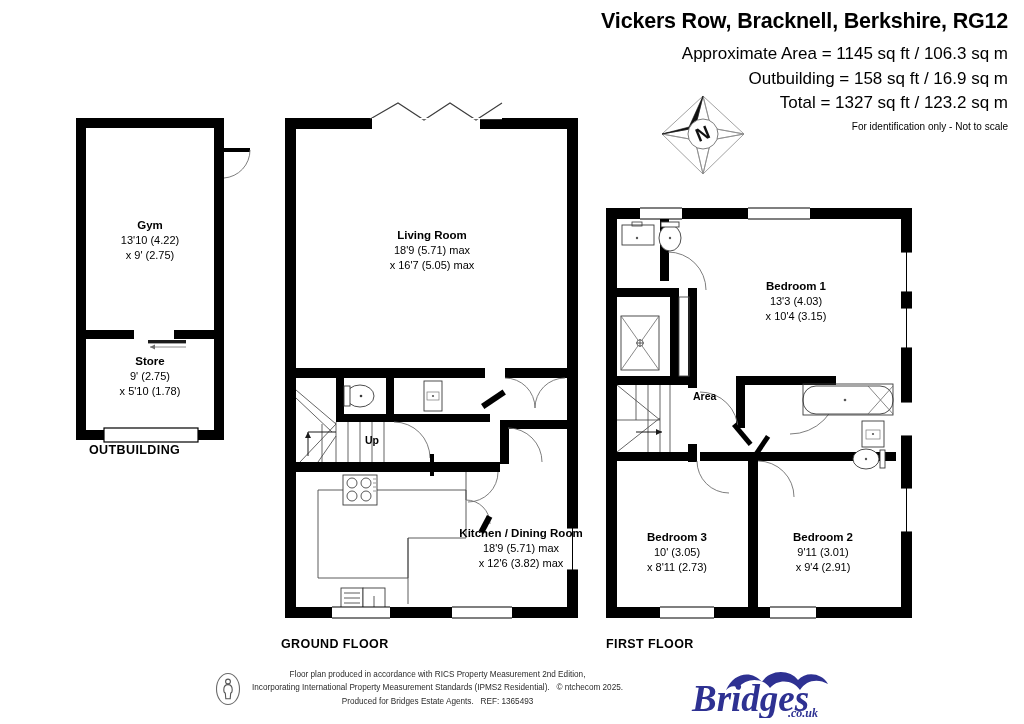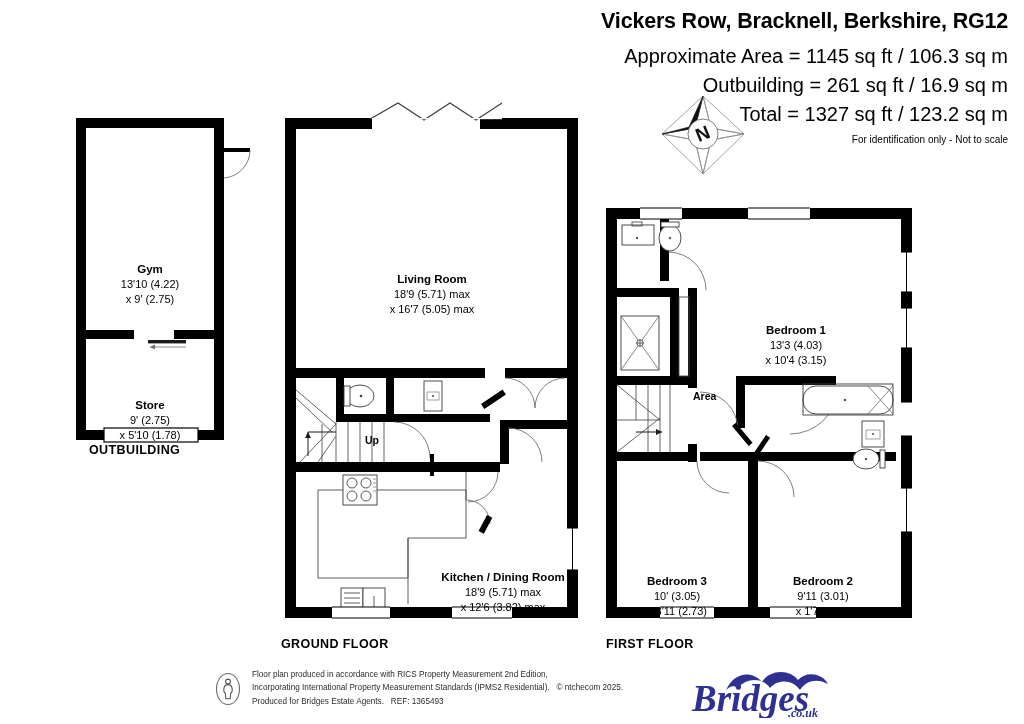--- a/index.html
+++ b/index.html
@@ -11,64 +11,64 @@
     -webkit-font-smoothing:antialiased;
   }
   .page{position:absolute;inset:0;}
 
   
   .header{position:absolute;right:16px;top:8px;text-align:right;}
   .title{
     font-size:21.5px;font-weight:bold;letter-spacing:-0.2px;
     line-height:1.25;white-space:nowrap;
   }
-  .areas{margin-top:7px;font-size:20px;line-height:1.45;white-space:nowrap;}
+  .areas{margin-top:7px;font-size:17px;line-height:1.45;white-space:nowrap;}
   .disclaimer{margin-top:4px;font-size:10px;line-height:1.3;white-space:nowrap;}
 
   
   .compass{position:absolute;left:648px;top:84px;width:110px;height:100px;}
 
   
   .plan{position:absolute;left:0;top:0;width:1024px;height:724px;}
 
   
   .floor-caption{
     position:absolute;font-size:12.5px;font-weight:bold;letter-spacing:0.4px;
     white-space:nowrap;
   }
   #cap-out{left:76px;top:443px;margin-left:13px;}
   #cap-ground{left:281px;top:637px;}
   #cap-first{left:606px;top:637px;}
 
   
   .room{position:absolute;text-align:center;white-space:nowrap;line-height:1.32;}
-  .room .nm{font-size:11.5px;font-weight:bold;display:block;margin-top:44px;}
+  .room .nm{font-size:11.5px;font-weight:bold;display:block;}
   .room .dim{font-size:11px;display:block;}
   .tiny-lbl{position:absolute;font-size:10.5px;font-weight:bold;white-space:nowrap;}
 
   
   .footer{position:absolute;left:214px;top:668px;width:620px;height:52px;}
   .foot-icon{position:absolute;left:0;top:4px;width:28px;height:34px;}
   .foot-text{
     position:absolute;left:38px;top:0px;font-size:8.2px;line-height:1.63;
     color:#2b2b2b;white-space:nowrap;
   }
-  .foot-text .ln{display:block;}
+  .foot-text .ln{display:block;text-align:center;}
   .logo{position:absolute;left:476px;top:0px;width:146px;height:50px;}
 </style>
 </head>
 <body>
 
 <div class="page">
 
   <div class="header">
     <div class="title">Vickers Row, Bracknell, Berkshire, RG12</div>
     <div class="areas">
       <div>Approximate Area = 1145 sq ft / 106.3 sq m</div>
-      <div>Outbuilding = 261 sq ft / 16.9 sq m</div>
+      <div>Outbuilding = 158 sq ft / 16.9 sq m</div>
       <div>Total = 1327 sq ft / 123.2 sq m</div>
     </div>
     <div class="disclaimer">For identification only - Not to scale</div>
   </div>
 
   <div class="compass">
     <svg width="110" height="100" viewBox="0 0 110 100">
       <g fill="none" stroke="#8a8a8a" stroke-width="0.8">
         <path d="M55 12 L63 44 L96 50 L63 56 L55 90 L47 56 L14 50 L47 44 Z"></path>
         <path d="M55 12 L47 44 L14 50 M55 12 L63 44 L96 50 M55 90 L47 56 L14 50 M55 90 L63 56 L96 50"></path>
@@ -377,42 +377,42 @@
     <span class="dim">9' (2.75)</span>
     <span class="dim">x 5'10 (1.78)</span>
   </div>
 
   <div class="room" id="lbl-living" style="left:342px;top:228px;width:180px;">
     <span class="nm">Living Room</span>
     <span class="dim">18'9 (5.71) max</span>
     <span class="dim">x 16'7 (5.05) max</span>
   </div>
 
-  <div class="room" id="lbl-kitchen" style="left:408px;top:526px;width:190px;">
+  <div class="room" id="lbl-kitchen" style="left:426px;top:526px;width:190px;">
     <span class="nm">Kitchen / Dining Room</span>
     <span class="dim">18'9 (5.71) max</span>
     <span class="dim">x 12'6 (3.82) max</span>
   </div>
 
   <div class="room" id="lbl-bed1" style="left:736px;top:279px;width:120px;">
     <span class="nm">Bedroom 1</span>
     <span class="dim">13'3 (4.03)</span>
     <span class="dim">x 10'4 (3.15)</span>
   </div>
 
   <div class="room" id="lbl-bed3" style="left:622px;top:530px;width:110px;">
     <span class="nm">Bedroom 3</span>
     <span class="dim">10' (3.05)</span>
     <span class="dim">x 8'11 (2.73)</span>
   </div>
 
   <div class="room" id="lbl-bed2" style="left:768px;top:530px;width:110px;">
     <span class="nm">Bedroom 2</span>
     <span class="dim">9'11 (3.01)</span>
-    <span class="dim">x 1'7 (2.91)</span>
+    <span class="dim">x 9'4 (2.91)</span>
   </div>
 
   <div class="tiny-lbl" id="lbl-up" style="left:365px;top:434px;">Up</div>
   <div class="tiny-lbl" id="lbl-down" style="left:693px;top:390px;">Area</div>
 
   <div class="floor-caption" id="cap-out">OUTBUILDING</div>
   <div class="floor-caption" id="cap-ground">GROUND FLOOR</div>
   <div class="floor-caption" id="cap-first">FIRST FLOOR</div>
 
   <div class="footer">

